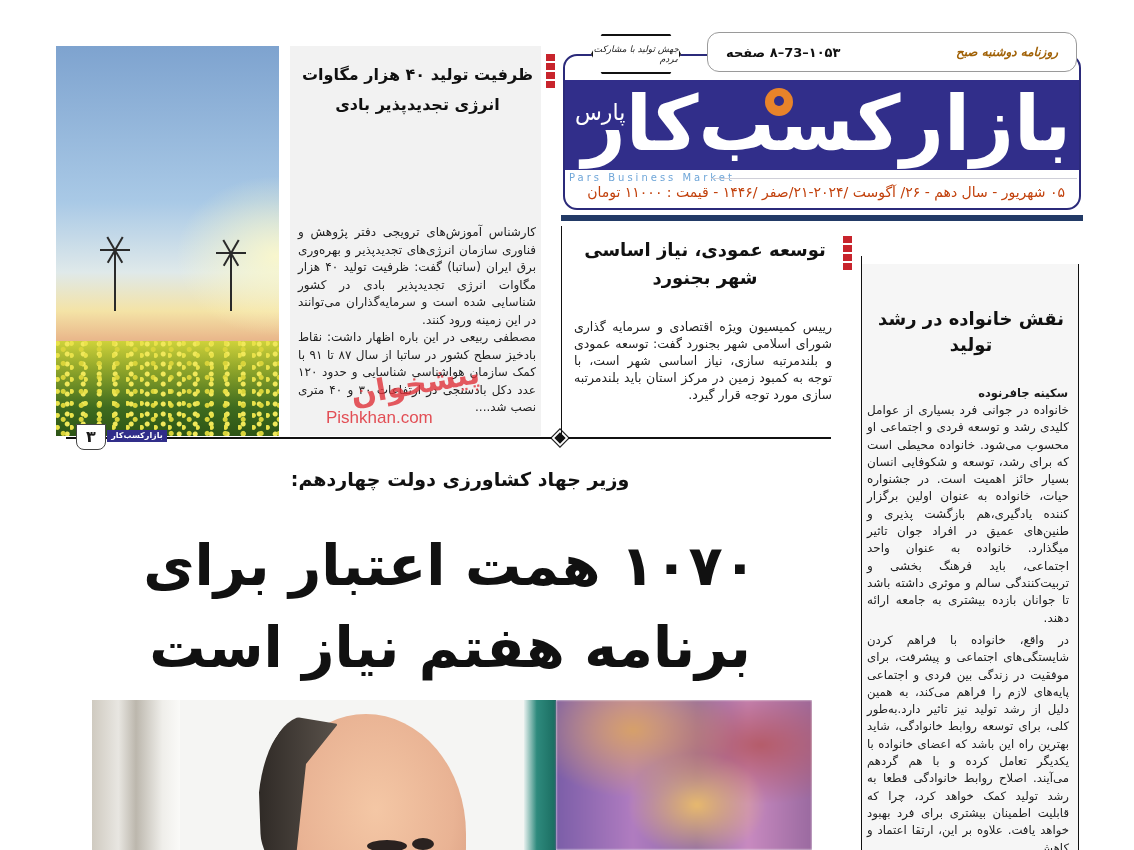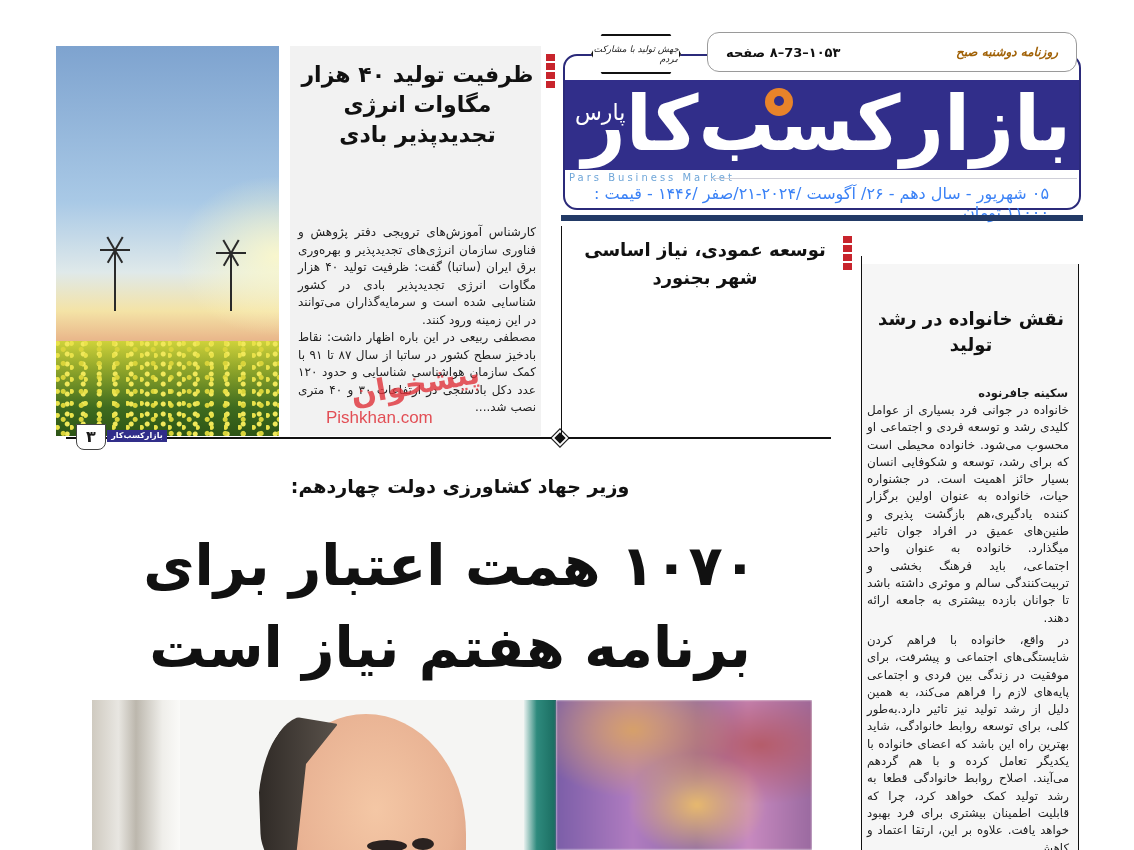--- a/index.html
+++ b/index.html
@@ -13,21 +13,21 @@
     .issue-day { font-size: 12px; font-weight: bold; font-style: italic; color: #a16207; }
     .issue-num { font-size: 13px; font-weight: bold; color: #111; }
     .slogan { position: absolute; left: 30px; top: 2px; width: 90px; height: 40px; background: #fff; border: 2px solid #111; clip-path: polygon(12% 0, 88% 0, 100% 50%, 88% 100%, 12% 100%, 0 50%); display: flex; align-items: center; justify-content: center; font-family: "DejaVu Serif", serif; font-size: 9px; font-style: italic; direction: rtl; }
     .logo-band { position: absolute; left: 4px; top: 48px; width: 514px; height: 90px; background: #312e8a; overflow: hidden; }
     .logo-text { position: absolute; right: 8px; top: -6px; font-family: "DejaVu Sans", sans-serif; font-weight: bold; font-size: 76px; color: #ffffff; letter-spacing: -2px; line-height: 100px; direction: rtl; }
     .logo-dot { position: absolute; left: 200px; top: 8px; width: 28px; height: 28px; border-radius: 50%; background: #e8832a; }
     .logo-dot::after { content: ""; position: absolute; left: 9px; top: 8px; width: 10px; height: 10px; border-radius: 50%; background: #312e8a; }
     .logo-pars { position: absolute; left: 10px; top: 20px; font-size: 22px; font-weight: normal; color: #fff; direction: rtl; }
     .logo-en { position: absolute; left: 8px; top: 140px; font-size: 10px; letter-spacing: 3px; color: #6fa6d8; }
     .logo-en-line { position: absolute; left: 150px; top: 146px; width: 366px; height: 1px; background: #cfcfd8; }
-    .date-line { position: absolute; right: 36px; top: 152px; font-size: 16px; color: #3b82f6; direction: rtl; }
+    .date-line { position: absolute; right: 20px; top: 152px; font-size: 14px; color: #c2410c; direction: rtl; }
     .mast-bar { position: absolute; left: 561px; top: 215px; width: 522px; height: 6px; background: #223a66; }
 
     
     .wind-photo { position: absolute; left: 56px; top: 46px; width: 223px; height: 390px; overflow: hidden; background: linear-gradient(180deg, #7ea3cf 0%, #a9c9e6 40%, #dfe9ea 58%, #f4e3a6 68%, #eab98c 75%, #c9a18f 80%, #776e78 84%); }
     .sun-glow { position: absolute; left: 120px; top: 130px; width: 200px; height: 160px; border-radius: 50%; background: radial-gradient(closest-side, rgba(255,250,200,0.85), rgba(255,240,170,0)); }
     .field { position: absolute; left: 0; top: 295px; width: 100%; height: 95px; background:
       radial-gradient(circle at 10% 20%, #e9e24a 2px, transparent 3px),
       radial-gradient(circle at 40% 60%, #d9d43a 2px, transparent 3px),
       radial-gradient(circle at 70% 30%, #f0e85a 2px, transparent 3px),
       linear-gradient(180deg, #cfd23a 0%, #8fa52a 30%, #3e6b1e 70%, #2d5416 100%);
@@ -35,21 +35,21 @@
     .turbine { position: absolute; width: 2px; background: #2a2a2a; }
     .turbine .blade { position: absolute; left: -14px; top: -2px; width: 30px; height: 1.5px; background: #2a2a2a; }
     .turbine .blade.b2 { transform: rotate(60deg); }
     .turbine .blade.b3 { transform: rotate(-60deg); }
 
     
     .wind-story { position: absolute; left: 290px; top: 46px; width: 251px; height: 390px; background: #f2f2f2; }
     .red-marks { position: absolute; width: 9px; }
     .red-marks span { display: block; width: 9px; height: 7px; background: #c8242c; margin-bottom: 2px; }
     .story-head { font-weight: bold; text-align: center; direction: rtl; color: #111; }
-    .wind-head { position: absolute; left: 10px; top: 14px; width: 235px; font-size: 22px; line-height: 30px; }
+    .wind-head { position: absolute; left: 10px; top: 14px; width: 235px; font-size: 16px; line-height: 30px; }
     .body-text { direction: rtl; text-align: justify; font-size: 12px; line-height: 17.5px; color: #222; }
     .wind-body { position: absolute; left: 8px; top: 178px; width: 238px; }
     .watermark { position: absolute; left: 36px; top: 362px; font-size: 17px; color: #e0323a; opacity: 0.85; font-family: "Liberation Sans", sans-serif; }
     .watermark-fa { position: absolute; left: 60px; top: 320px; font-size: 30px; color: #e0323a; opacity: 0.8; transform: rotate(-10deg); direction: rtl; font-weight: bold; }
 
     
     .page-rule { position: absolute; left: 66px; top: 437px; width: 765px; height: 1.5px; background: #111; }
     .page-num { position: absolute; left: 76px; top: 424px; width: 30px; height: 26px; border: 1px solid #444; border-radius: 0 0 8px 8px; background: #fff; font-size: 16px; font-weight: bold; text-align: center; line-height: 24px; }
     .page-logo { position: absolute; left: 107px; top: 430px; width: 60px; height: 12px; background: #312e8a; color: #fff; font-size: 8px; font-weight: bold; text-align: center; line-height: 12px; direction: rtl; }
     .diamond { position: absolute; left: 554px; top: 432px; width: 12px; height: 12px; background: #111; transform: rotate(45deg); border: 2px solid #fff; outline: 1px solid #111; }
@@ -67,21 +67,21 @@
     .note-tab-icon { margin-right: 52px; width: 26px; height: 16px; border: 2px solid #fff; border-radius: 3px; position: relative; transform: skewX(-12deg); }
     .note-tab-icon::after { content: ""; position: absolute; left: 9px; top: -2px; width: 2px; height: 16px; background: #fff; }
     .note-box { position: absolute; left: 0; top: 36px; width: 218px; height: 586px; background: #f6f6f6; border-right: 1px solid #111; }
     .note-rule-left { position: absolute; left: 0; top: 28px; width: 1px; height: 594px; background: #111; }
     .note-head { position: absolute; left: 10px; top: 42px; width: 200px; font-size: 18px; line-height: 26px; margin-top: 36px; }
     .note-author { position: absolute; left: 8px; top: 158px; width: 199px; font-size: 11.5px; font-weight: bold; direction: rtl; text-align: right; }
     .note-body1 { position: absolute; left: 6px; top: 174px; width: 202px; font-size: 12px; line-height: 17.3px; }
     .note-body2 { position: absolute; left: 6px; top: 404px; width: 202px; font-size: 11.7px; line-height: 17.3px; }
 
     
-    .kicker { position: absolute; left: 100px; top: 468px; width: 720px; text-align: center; font-size: 19px; font-weight: bold; direction: rtl; color: #111; margin-top: 7px; }
+    .kicker { position: absolute; left: 100px; top: 468px; width: 720px; text-align: center; font-size: 19px; font-weight: bold; direction: rtl; color: #111; }
     .main-head { position: absolute; left: 80px; top: 525px; width: 740px; text-align: center; font-size: 56px; line-height: 82px; font-weight: bold; direction: rtl; color: #111; letter-spacing: -1px; }
 
     
     .main-photo { position: absolute; left: 92px; top: 700px; width: 720px; height: 150px; overflow: hidden; background: #f5f5f3; }
     .mp-left { position: absolute; left: 0; top: 0; width: 88px; height: 150px; background: linear-gradient(90deg, #cfcac0 0%, #e8e6e1 30%, #bcb7ad 50%, #efeeea 80%, #fafaf8 100%); }
     .mp-teal { position: absolute; left: 432px; top: 0; width: 32px; height: 150px; background: linear-gradient(90deg, #e8f0ee 0%, #2e8a7d 40%, #1a6c60 100%); }
     .mp-art { position: absolute; left: 464px; top: 0; width: 256px; height: 150px; background:
       radial-gradient(ellipse at 30% 20%, #d6a06a 0, transparent 40%),
       radial-gradient(ellipse at 55% 70%, #e7b96e 0, transparent 35%),
       radial-gradient(ellipse at 80% 30%, #b55c6a 0, transparent 40%),
@@ -156,20 +156,21 @@
 
 <div class="bojnurd-rule"></div>
 <div class="red-marks" style="left:843px; top:236px;">
     <span></span>
     <span></span>
     <span></span>
     <span></span>
   </div>
 <h2 class="story-head bojnurd-head">توسعه عمودی، نیاز اساسی شهر بجنورد</h2>
 <div class="body-text bojnurd-body">
+  <p>رییس کمیسیون ویژه اقتصادی و سرمایه گذاری شورای اسلامی شهر بجنورد گفت: توسعه عمودی و بلندمرتبه سازی، نیاز اساسی شهر است، با توجه به کمبود زمین در مرکز استان باید بلندمرتبه سازی مورد توجه قرار گیرد.</p>
 </div>
 
 <div class="note-col">
   <div class="note-box"></div>
   <div class="note-rule-left"></div>
   <h2 class="story-head note-head">نقش خانواده در رشد تولید</h2>
   <div class="note-author">سکینه جافرنوده</div>
   <p class="body-text note-body1">خانواده در جوانی فرد بسیاری از عوامل کلیدی رشد و توسعه فردی و اجتماعی او محسوب می‌شود. خانواده محیطی است که برای رشد، توسعه و شکوفایی انسان بسیار حائز اهمیت است. در جشنواره حیات، خانواده به عنوان اولین برگزار کننده یادگیری،هم بازگشت پذیری و طنین‌های عمیق در افراد جوان تاثیر میگذارد. خانواده به عنوان واحد اجتماعی، باید فرهنگ بخشی و تربیت‌کنندگی سالم و موثری داشته باشد تا جوانان بازده بیشتری به جامعه ارائه دهند.</p>
   <p class="body-text note-body2">در واقع، خانواده با فراهم کردن شایستگی‌های اجتماعی و پیشرفت، برای موفقیت در زندگی بین فردی و اجتماعی پایه‌های لازم را فراهم می‌کند، به همین دلیل از رشد تولید نیز تاثیر دارد.به‌طور کلی، برای توسعه روابط خانوادگی، شاید بهترین راه این باشد که اعضای خانواده با یکدیگر تعامل کرده و با هم گردهم می‌آیند. اصلاح روابط خانوادگی قطعا به رشد تولید کمک خواهد کرد، چرا که قابلیت اطمینان بیشتری برای فرد بهبود خواهد یافت. علاوه بر این، ارتقا اعتماد و کاهش</p>
 </div>

